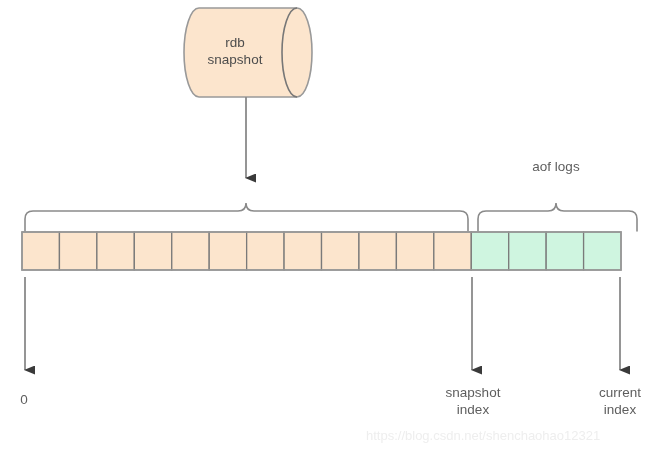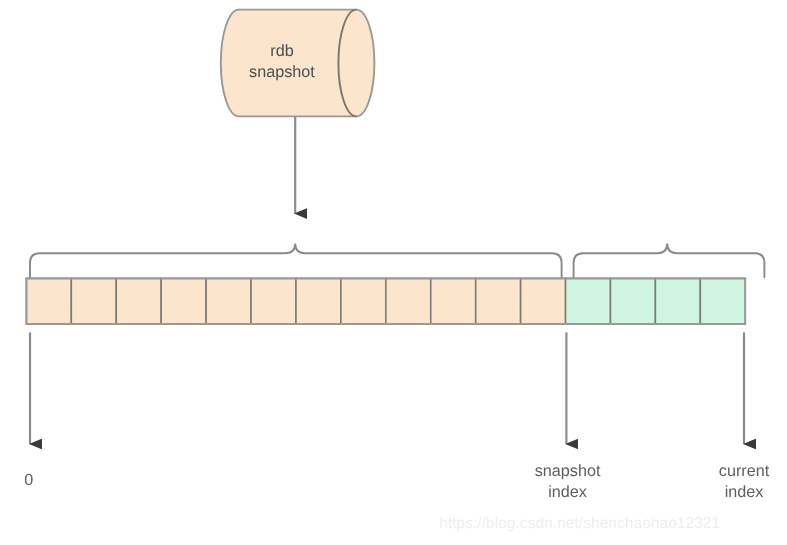--- a/index.html
+++ b/index.html
@@ -163,20 +163,21 @@
     <g>
       <line x1="472" y1="277" x2="472" y2="370" stroke="#8a8a8a" stroke-width="1.8" marker-end="url(#arrowhead)"></line>
     </g>
     <g>
       <line x1="620" y1="277" x2="620" y2="370" stroke="#8a8a8a" stroke-width="1.8" marker-end="url(#arrowhead)"></line>
     </g>
   </svg>
 
   <div class="lbl" id="cylinder-label"><span>rdb</span><br><span>snapshot</span></div>
 
+  <div class="lbl" id="aof-logs-label">aof logs</div>
 
   <div class="lbl" id="zero-label">0</div>
 
   <div class="lbl" id="snapshot-index-label"><span>snapshot</span><br><span>index</span></div>
 
   <div class="lbl" id="current-index-label"><span>current</span><br><span>index</span></div>
 
   <div id="watermark">https://blog.csdn.net/shenchaohao12321</div>
 
 </div>

